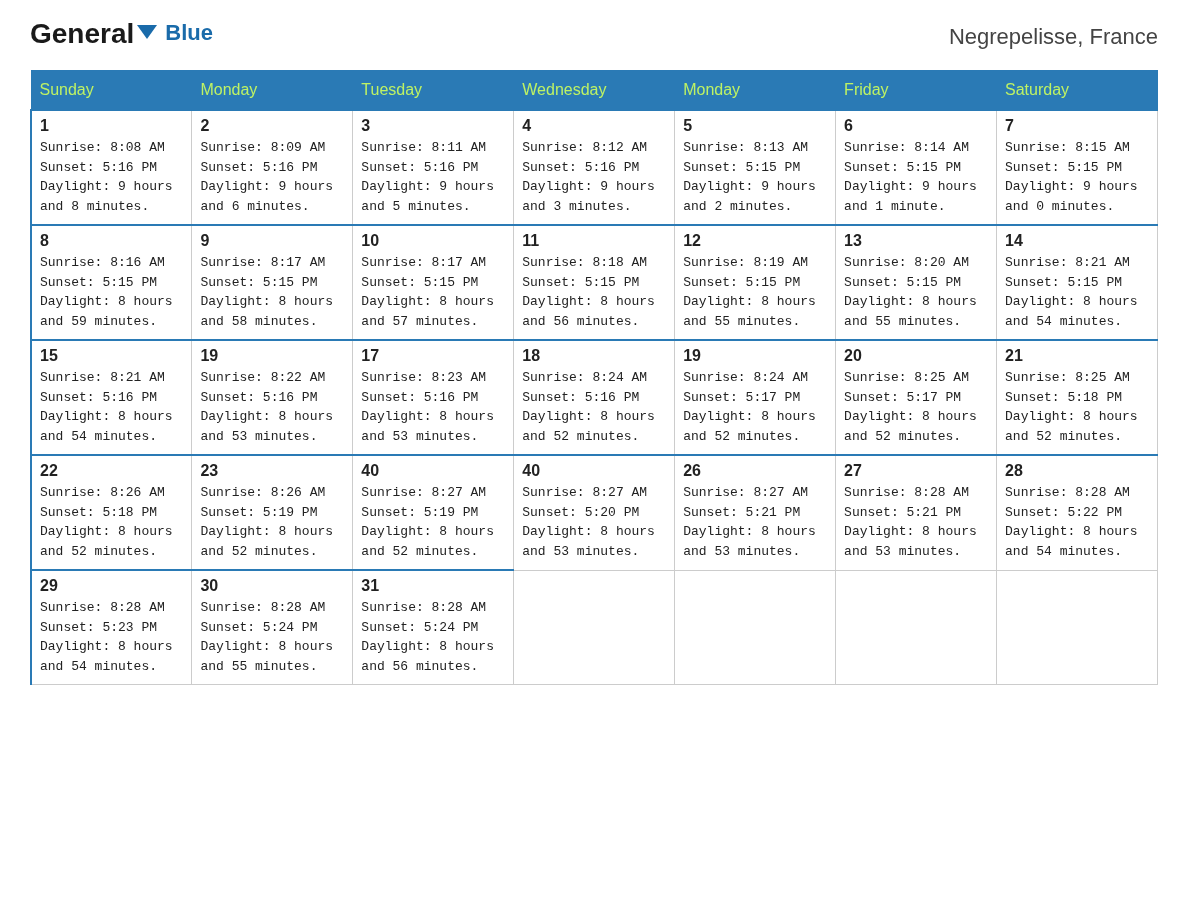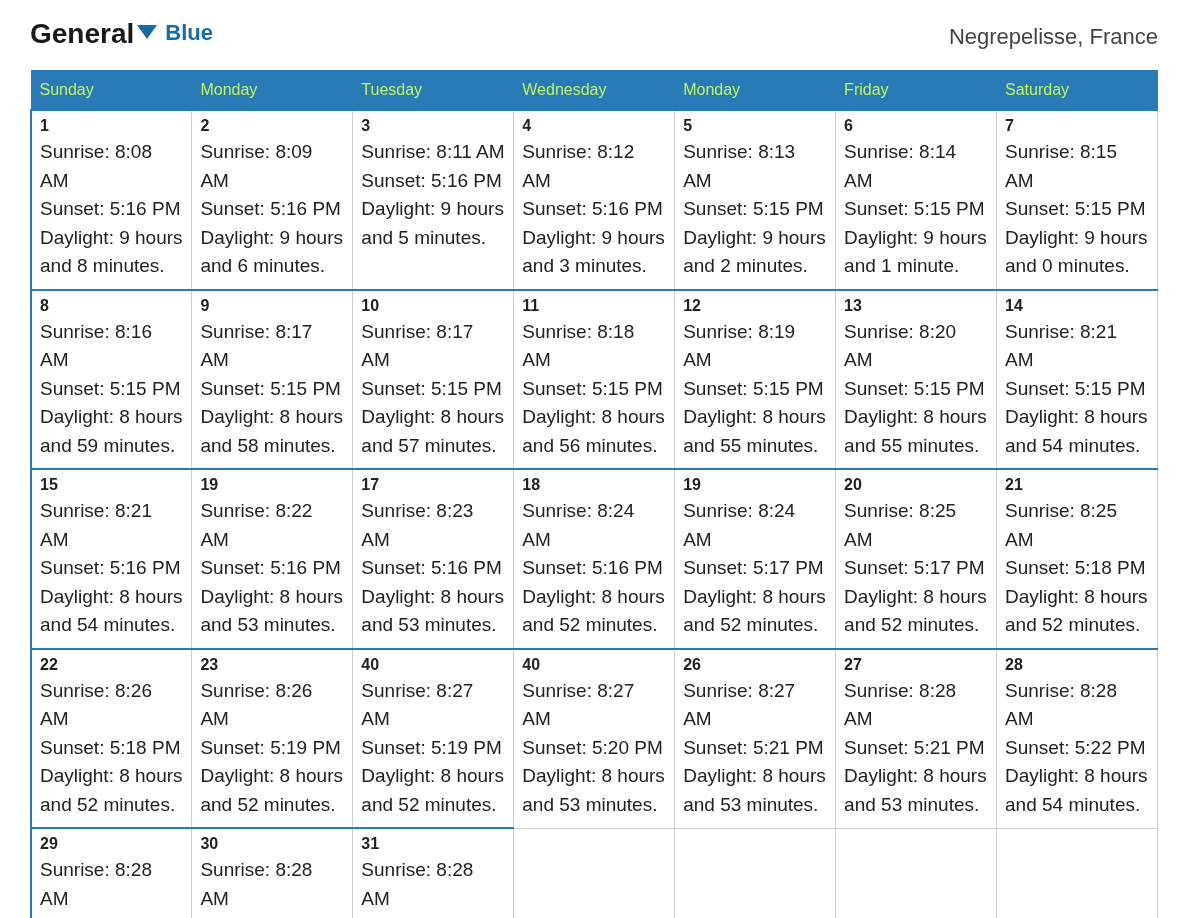--- a/index.html
+++ b/index.html
@@ -90,23 +90,24 @@
     tr td + td {
       border-left: 1px solid #ccc;
     }
     .day-num {
       font-size: 16px;
       font-weight: bold;
       display: block;
       margin-bottom: 3px;
     }
     .day-info {
-      font-size: 19px;
+      font-size: 13px;
       line-height: 1.5;
       color: #222;
+      font-family: Liberation Mono, monospace;
     }
     .empty-cell {
       border: 1px solid #ccc;
       background: #fff;
     }
   </style>
 </head>
 <body>
 
 <div class="header">

